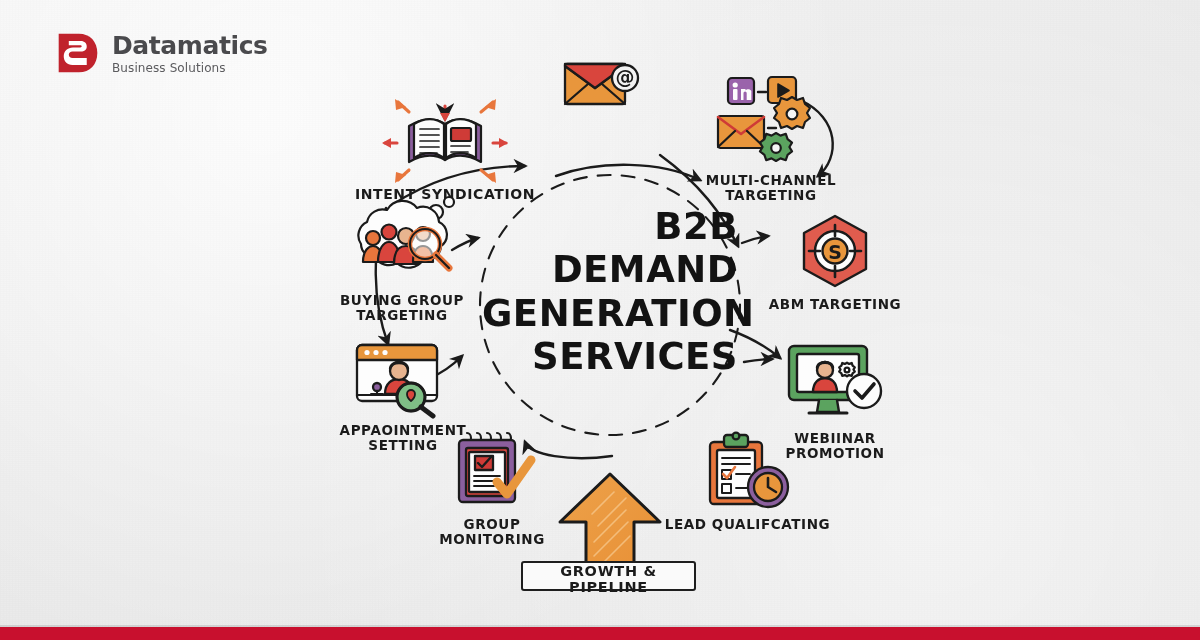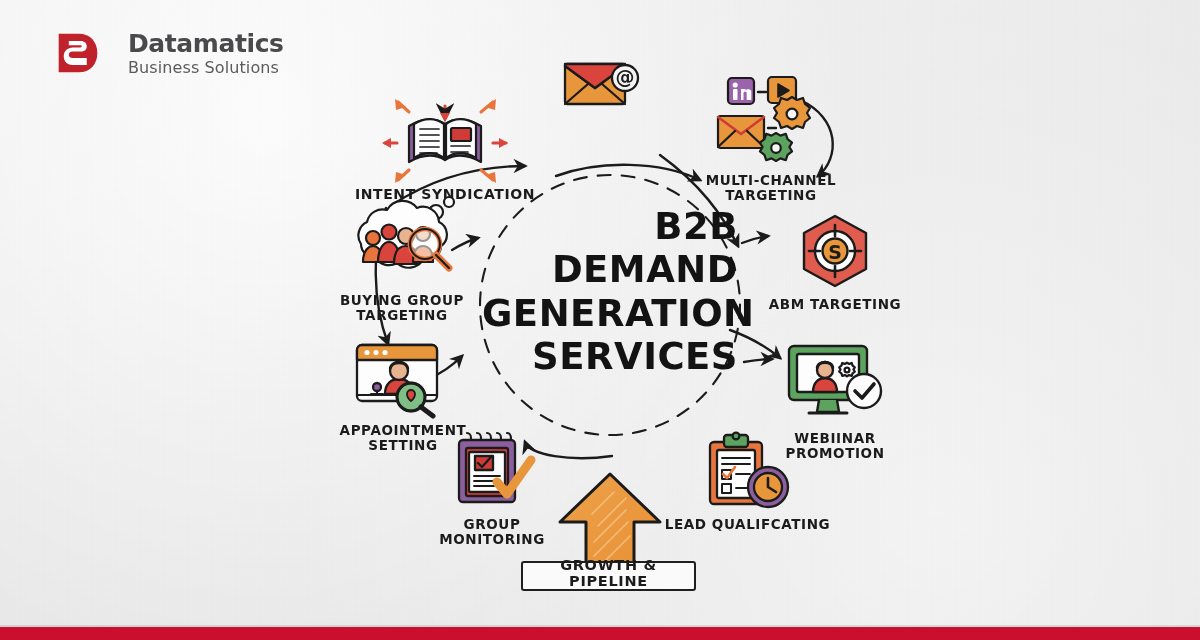--- a/index.html
+++ b/index.html
@@ -55,34 +55,34 @@
     background: rgba(0,0,0,.10);
   }
 
   
   #logo {
     position: absolute;
     left: 55px;
     top: 30px;
     display: flex;
     align-items: center;
-    gap: 27px;
+    gap: 11px;
   }
   #logo-mark { width: 46px; height: 46px; display: block; flex: none; }
   #logo-text { display: flex; flex-direction: column; line-height: 1; }
   .logo-name {
     font-family: "DejaVu Sans", sans-serif;
     font-size: 25px;
     font-weight: bold;
     color: #4a4a4d;
     letter-spacing: -0.4px;
   }
   .logo-sub {
     font-family: "DejaVu Sans", sans-serif;
-    font-size: 16px;
+    font-size: 12px;
     font-weight: normal;
     color: #5b5b5e;
     letter-spacing: .1px;
     margin-top: 4px;
   }
 
   
   .hand {
     font-family: "DejaVu Sans", sans-serif;
     font-weight: bold;
@@ -139,21 +139,21 @@
   #growth-box {
     position: absolute;
     left: 521px;
     top: 561px;
     width: 175px;
     height: 30px;
     border: 2.3px solid #1e1e1e;
     border-radius: 3px;
     background: #fafafa;
     display: flex;
-    align-items: flex-end;
+    align-items: flex-start;
     justify-content: center;
   }
   #growth-box .hand { font-size: 14.5px; letter-spacing: .7px; }
 
   svg { display: block; overflow: visible; }
 </style>
 </head>
 <body>
 
 <div id="canvas">

